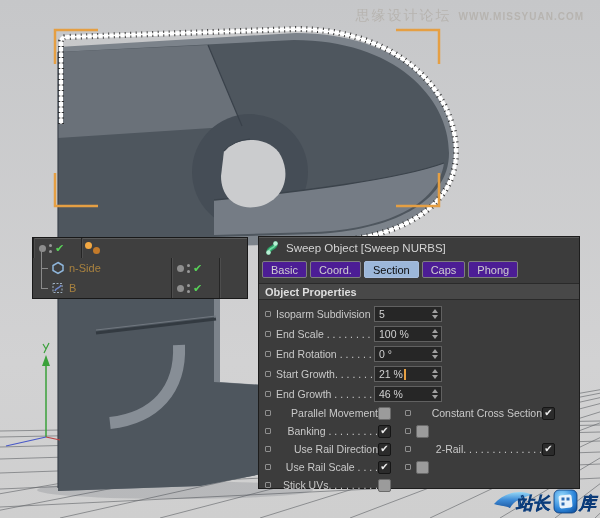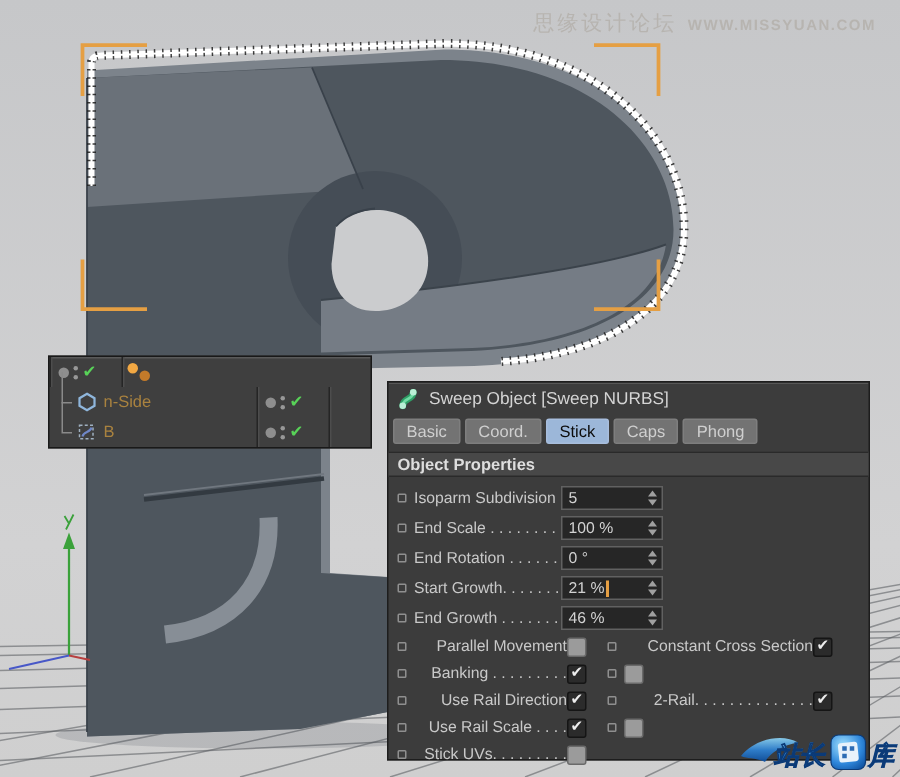--- a/index.html
+++ b/index.html
@@ -63,25 +63,25 @@
   .omrow.sel .omlbl{color:var(--accent-orange);font-weight:bold;}
   .bdot{width:7px;height:7px;border-radius:50%;background:#8e8e8e;flex:none;}
   .mini{display:flex;flex-direction:column;gap:3px;flex:none;}
   .mini i{width:3px;height:3px;border-radius:50%;background:#989898;}
   .chk{color:var(--check-green);font-size:11px;font-weight:bold;line-height:1;}
   .tagdot{width:7px;height:7px;border-radius:50%;flex:none;}
   .tagdot.t1{background:#f2a843;margin-top:-5px;}
   .tagdot.t2{background:#c37a2a;margin-top:5px;}
 
   
-  .ap{position:absolute;left:258px;top:254px;width:322px;height:253px;background:var(--panel-bg);
+  .ap{position:absolute;left:258px;top:236px;width:322px;height:253px;background:var(--panel-bg);
       border:1px solid #1d1d1d;box-shadow:inset 0 1px 0 #575757;color:#c9c9c9;font-size:10.5px;}
   .ap-title{height:22px;display:flex;align-items:center;gap:6px;padding-left:5px;color:#d4d4d4;font-size:11.5px;}
   .ap-tabs{height:21px;display:flex;gap:3px;padding:0 2px 0 3px;align-items:center;}
-  .tab{height:17px;padding:0 8px;display:flex;align-items:center;background:#737373;color:#cfcfcf;
+  .tab{height:17px;padding:0 8px;display:flex;align-items:center;background:#4c1d95;color:#cfcfcf;
        border:1px solid #7e7e7e;border-radius:2px;font-size:11px;}
   .tab.active{background:var(--tab-active);color:#0c0c0c;border-color:#a8bedd;}
   .ap-section{height:17px;margin-top:3px;background:#484848;border-top:1px solid #2a2a2a;border-bottom:1px solid #2a2a2a;
        display:flex;align-items:center;padding-left:6px;font-weight:bold;color:#dedede;font-size:11px;}
   .ap-rows{padding:4px 8px 0 6px;}
   .arow{height:20px;display:flex;align-items:center;}
   .pdot{width:6px;height:6px;border:1px solid #8f8f8f;background:#3c3c3c;border-radius:1px;flex:none;margin-right:5px;}
   .albl{width:98px;white-space:nowrap;overflow:hidden;flex:none;}
   .fld{width:68px;height:16px;background:#262626;border:1px solid #616161;display:flex;align-items:center;flex:none;position:relative;}
   .fval{padding-left:4px;color:#d2d2d2;display:flex;align-items:center;}
@@ -244,21 +244,21 @@
       <path d="M4.5,12.5 C4.5,7 11.5,9 11.5,3.5" stroke="#6fdca4" stroke-width="1.8" fill="none" stroke-linecap="round"></path>
       <circle cx="4.5" cy="12.5" r="2.2" fill="#b9efd5"></circle>
       <circle cx="11.5" cy="3.5" r="2.2" fill="#b9efd5"></circle>
     </svg>
     <span>Sweep Object [Sweep NURBS]</span>
   </div>
 
   <div class="ap-tabs">
     <span class="tab">Basic</span>
     <span class="tab">Coord.</span>
-    <span class="tab active">Stick</span>
+    <span class="tab active">Section</span>
     <span class="tab">Caps</span>
     <span class="tab">Phong</span>
   </div>
 
   <div class="ap-section">Object Properties</div>
 
   <div class="ap-rows">
 
     <div class="arow">
       <span class="pdot"></span>

